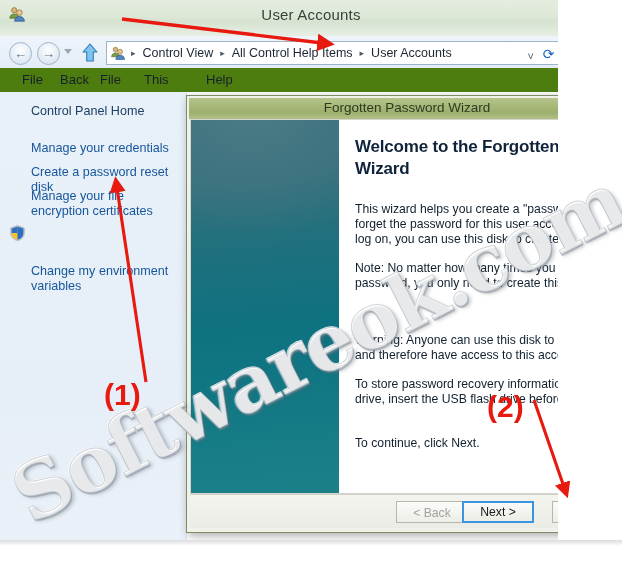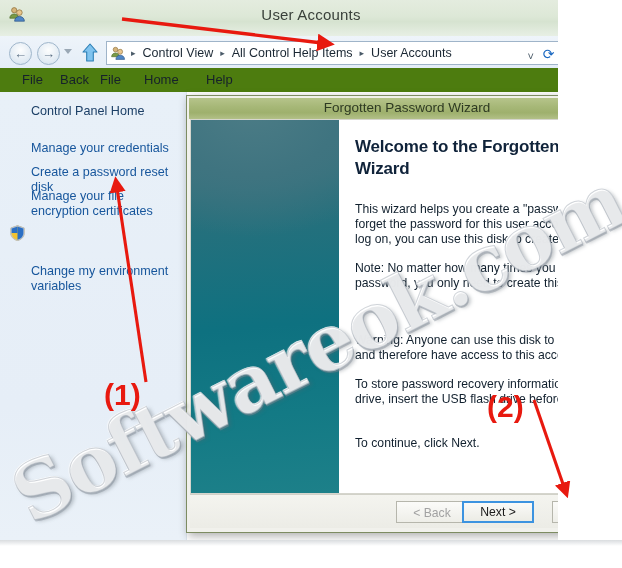--- a/index.html
+++ b/index.html
@@ -313,21 +313,21 @@
 
       <div id="search-box">
         <span id="search-placeholder">Search</span>
       </div>
     </div>
 
     <div id="menu-bar">
       <div class="menu-item" style="left:16px">File</div>
       <div class="menu-item" style="left:54px">Back</div>
       <div class="menu-item" style="left:94px">File</div>
-      <div class="menu-item" style="left:138px">Home</div>
+      <div class="menu-item" style="left:138px">This</div>
       <div class="menu-item" style="left:200px">Help</div>
     </div>
 
     <div id="content-area">
 
       <div id="sidebar">
         <div id="sidebar-inner">
           <div class="side-link" id="sidebar-item-home" style="top:12px">Control Panel Home</div>
 
           <div class="side-link" style="top:73px">Create a password reset disk</div>

